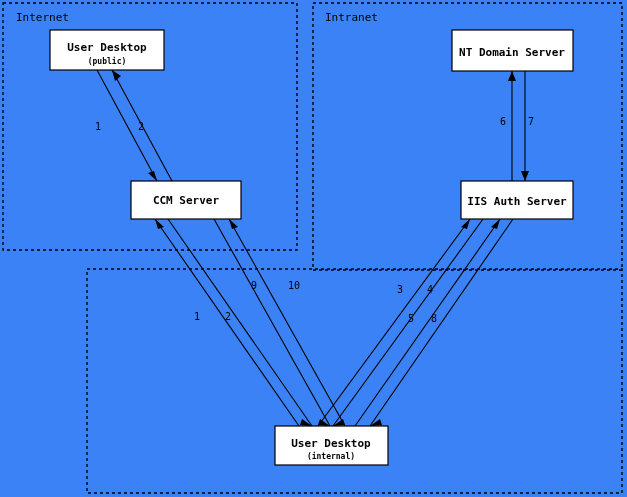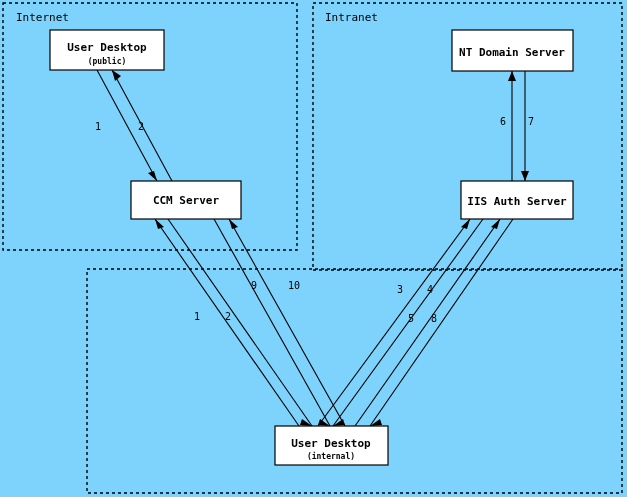--- a/index.html
+++ b/index.html
@@ -8,21 +8,21 @@
     padding: 0;
     background: #ffffff;
   }
   body {
     font-family: "DejaVu Sans Mono", monospace;
   }
   #diagram-root {
     position: relative;
     width: 627px;
     height: 497px;
-    background: #7dd3fc;
+    background: #3b82f6;
     overflow: hidden;
   }
   #diagram-svg {
     position: absolute;
     left: 0;
     top: 0;
     width: 627px;
     height: 497px;
   }
   .zone-label {

